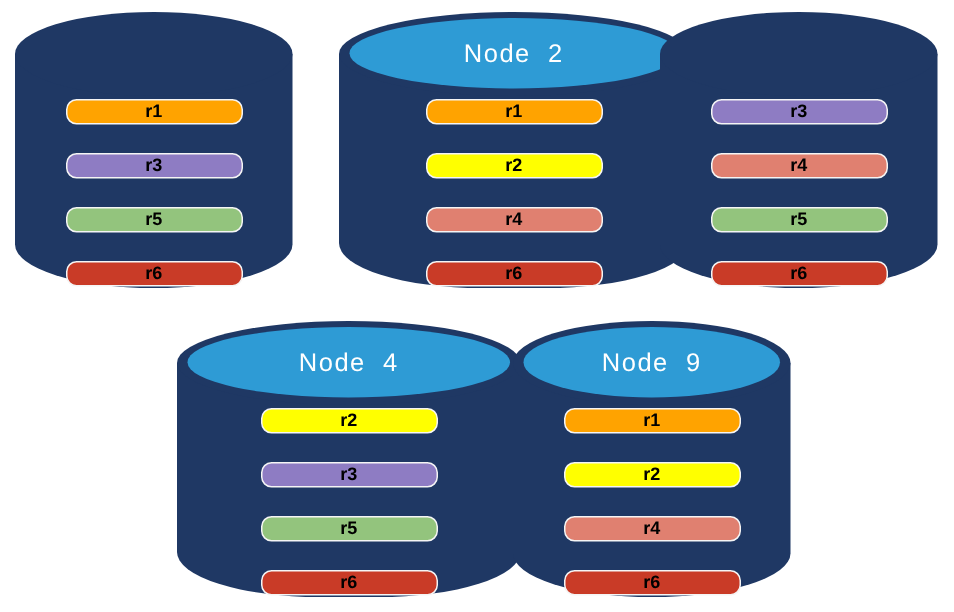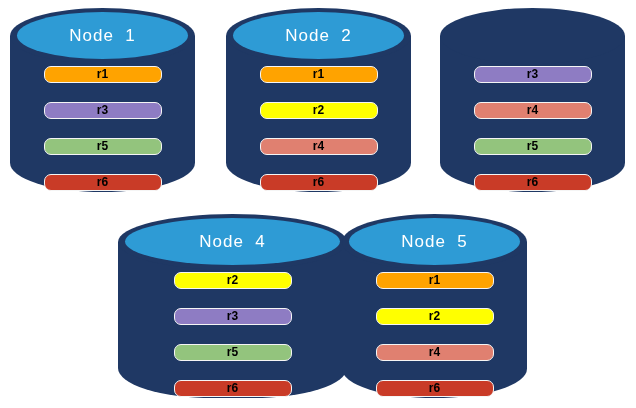--- a/index.html
+++ b/index.html
@@ -59,32 +59,29 @@
   }
 </style>
 </head>
 <body>
 
 <div class="canvas">
 
   <div class="node" style="left:10px; top:8px;">
     <div class="cyl-body" style="background-color: rgb(31, 56, 100);"></div>
     <div class="cyl-rim" style="background-color: rgb(31, 56, 100);"></div>
-    <div class="cyl-top" style="background-color: rgb(46, 155, 213);">
-      <span class="node-title">Node  1</span>
-    </div>
     <div class="bars">
       <div class="bar" style="background-color: rgb(255, 163, 0);">r1</div>
       <div class="bar" style="background-color: rgb(142, 124, 195);">r3</div>
       <div class="bar" style="background-color: rgb(147, 196, 125);">r5</div>
       <div class="bar" style="background-color: rgb(201, 59, 39);">r6</div>
     </div>
   </div>
 
-  <div class="node" style="left:226px; top:8px;">
+  <div class="node" style="left:226px; top:8px;padding-left:48px;">
     <div class="cyl-body" style="background-color: rgb(31, 56, 100);"></div>
     <div class="cyl-rim" style="background-color: rgb(31, 56, 100);"></div>
     <div class="cyl-top" style="background-color: rgb(46, 155, 213);">
       <span class="node-title">Node  2</span>
     </div>
     <div class="bars">
       <div class="bar" style="background-color: rgb(255, 163, 0);">r1</div>
       <div class="bar" style="background-color: rgb(255, 255, 0);">r2</div>
       <div class="bar" style="background-color: rgb(224, 128, 112);">r4</div>
       <div class="bar" style="background-color: rgb(201, 59, 39);">r6</div>
@@ -113,21 +110,21 @@
       <div class="bar" style="background-color: rgb(142, 124, 195);">r3</div>
       <div class="bar" style="background-color: rgb(147, 196, 125);">r5</div>
       <div class="bar" style="background-color: rgb(201, 59, 39);">r6</div>
     </div>
   </div>
 
   <div class="node" style="left:342px; top:214px;">
     <div class="cyl-body" style="background-color: rgb(31, 56, 100);"></div>
     <div class="cyl-rim" style="background-color: rgb(31, 56, 100);"></div>
     <div class="cyl-top" style="background-color: rgb(46, 155, 213);">
-      <span class="node-title">Node  5</span>
+      <span class="node-title">Node  9</span>
     </div>
     <div class="bars">
       <div class="bar" style="background-color: rgb(255, 163, 0);">r1</div>
       <div class="bar" style="background-color: rgb(255, 255, 0);">r2</div>
       <div class="bar" style="background-color: rgb(224, 128, 112);">r4</div>
       <div class="bar" style="background-color: rgb(201, 59, 39);">r6</div>
     </div>
   </div>
 
 </div>

